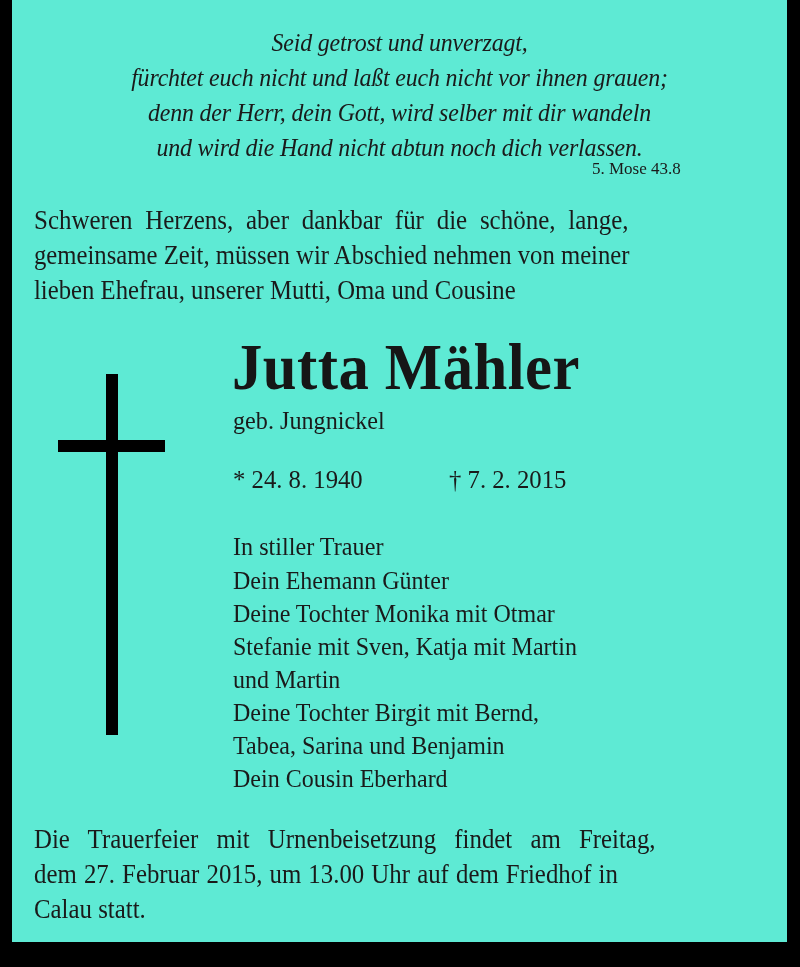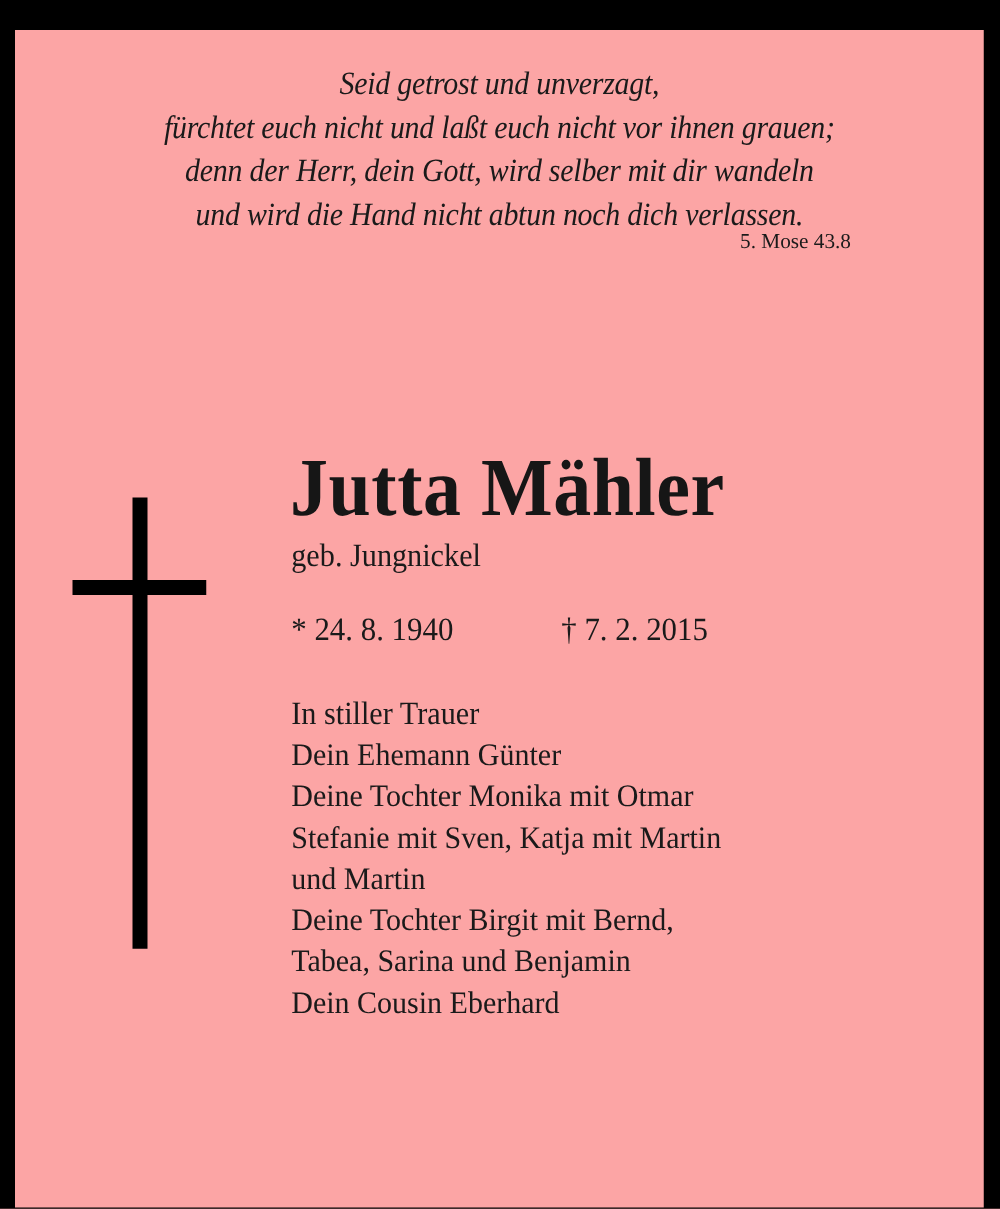--- a/index.html
+++ b/index.html
@@ -8,24 +8,24 @@
       height: 967px;
       background: #000000;
       position: relative;
       overflow: hidden;
       font-family: "Liberation Serif", "DejaVu Serif", serif;
       color: #1a1a1a;
     }
     .card {
       position: absolute;
       left: 12px;
-      top: 24px;
+      top: 0;
       width: 775px;
       height: 942px;
-      background: #fca5a5;
+      background: #5eead4;
     }
     .abs { position: absolute; white-space: nowrap; }
 
     
     .quote {
       position: absolute;
       left: 0; top: 25px;
       width: 775px;
       text-align: center;
       font-style: italic;
@@ -138,20 +138,25 @@
 <div class="card">
 
   <div class="quote">
     <span class="line">Seid getrost und unverzagt,</span>
     <span class="line">fürchtet euch nicht und laßt euch nicht vor ihnen grauen;</span>
     <span class="line">denn der Herr, dein Gott, wird selber mit dir wandeln</span>
     <span class="line">und wird die Hand nicht abtun noch dich verlassen.</span>
   </div>
   <div class="source abs">5. Mose 43.8</div>
 
+  <div class="intro">
+    <span class="line l1">Schweren Herzens, aber dankbar für die schöne, lange,</span>
+    <span class="line l2">gemeinsame Zeit, müssen wir Abschied nehmen von meiner</span>
+    <span class="line l3">lieben Ehefrau, unserer Mutti, Oma und Cousine</span>
+  </div>
 
   <div class="cross">
     <div class="vbar"></div>
     <div class="hbar"></div>
   </div>
 
   <div class="name abs">Jutta Mähler</div>
   <div class="maiden abs">geb. Jungnickel</div>
 
   <div class="dates">
@@ -164,14 +169,19 @@
   <div class="relatives">
     <span class="line">Dein Ehemann Günter</span>
     <span class="line">Deine Tochter Monika mit Otmar</span>
     <span class="line">Stefanie mit Sven, Katja mit Martin</span>
     <span class="line">und Martin</span>
     <span class="line">Deine Tochter Birgit mit Bernd,</span>
     <span class="line">Tabea, Sarina und Benjamin</span>
     <span class="line">Dein Cousin Eberhard</span>
   </div>
 
+  <div class="service">
+    <span class="line l1">Die Trauerfeier mit Urnenbeisetzung findet am Freitag,</span>
+    <span class="line l2">dem 27. Februar 2015, um 13.00 Uhr auf dem Friedhof in</span>
+    <span class="line l3">Calau statt.</span>
+  </div>
 
 </div>
 
 </body></html>

